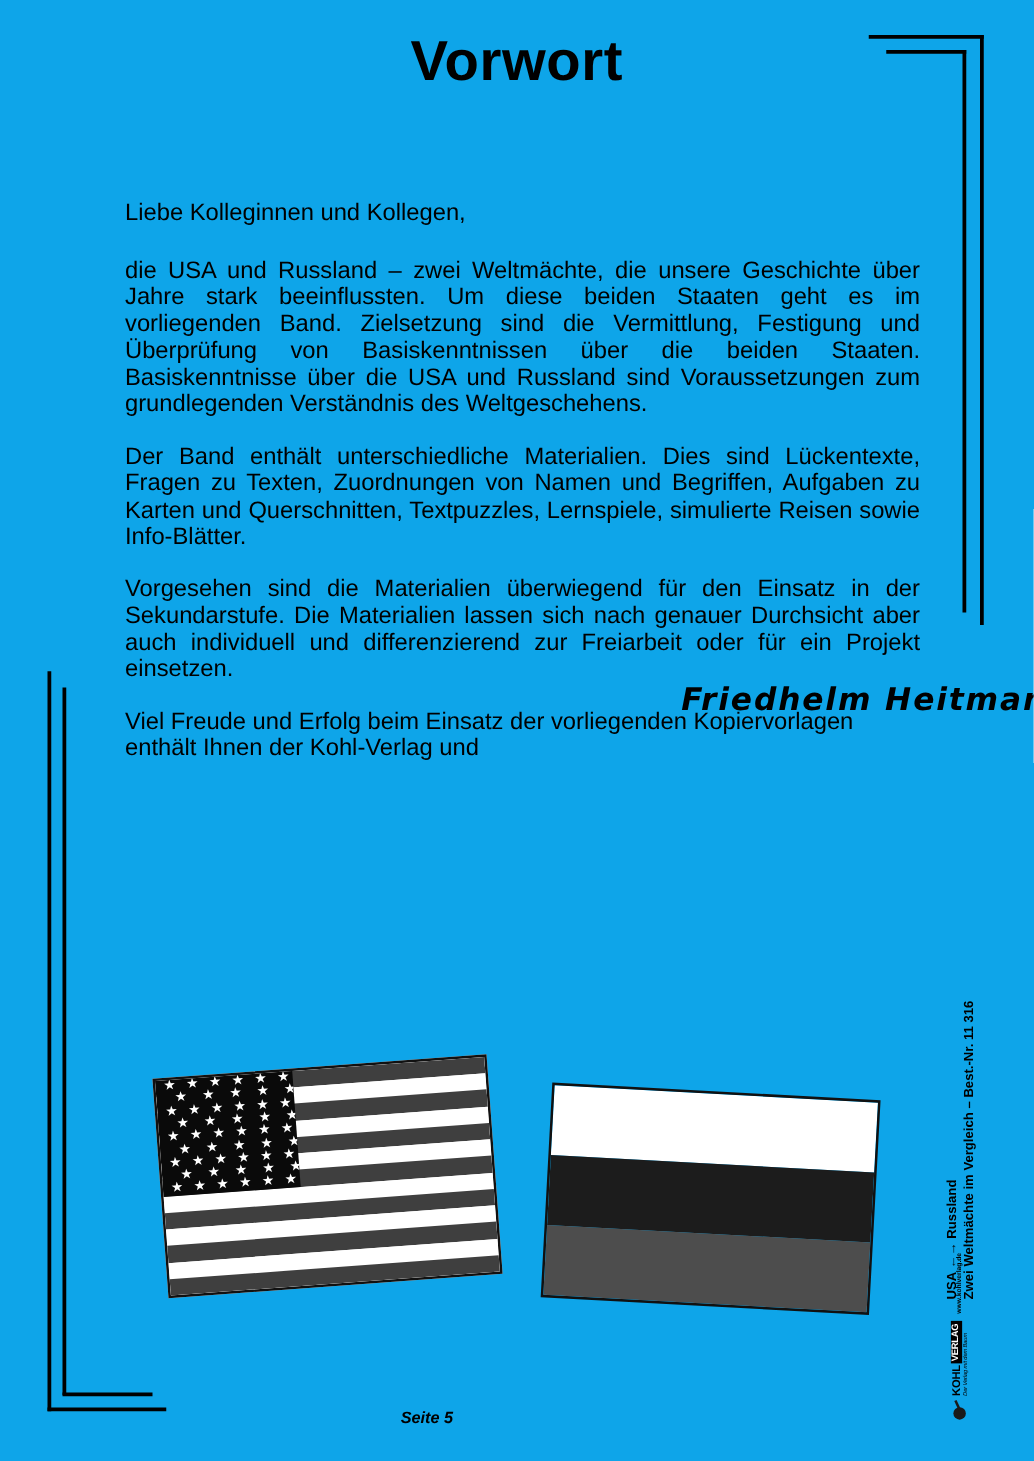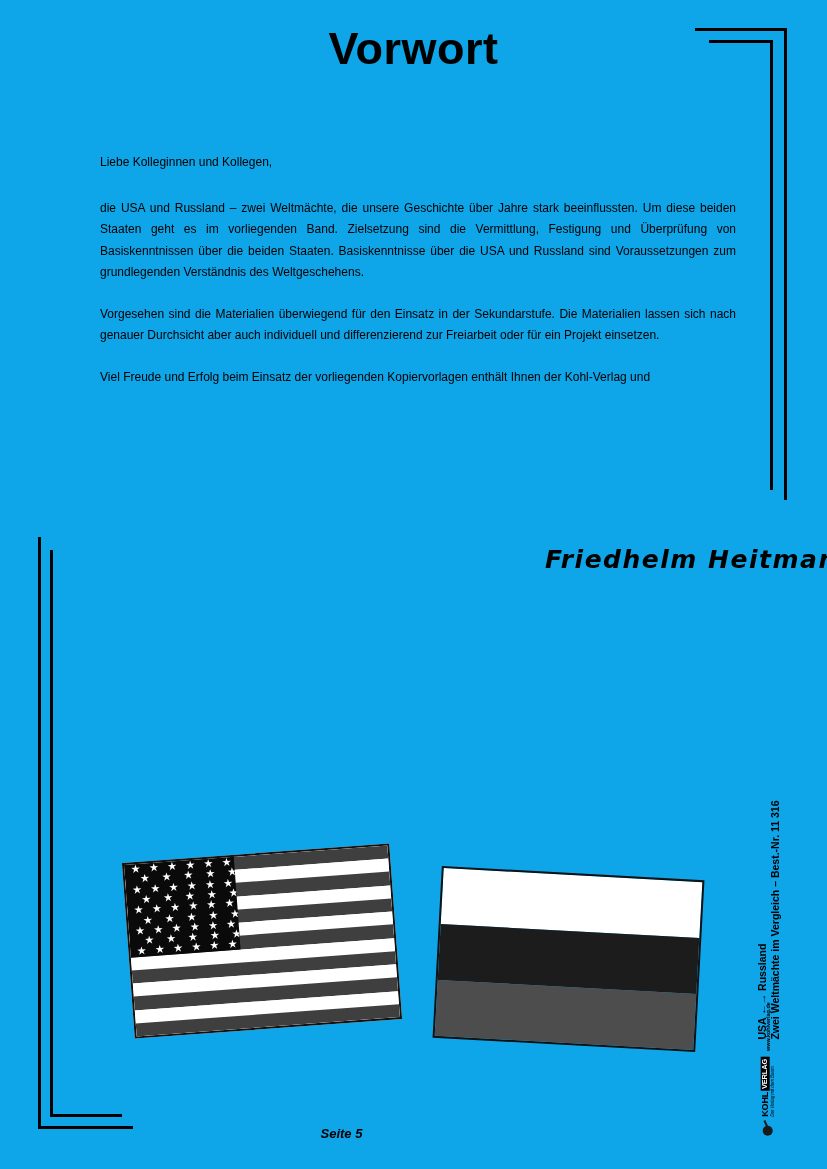--- a/index.html
+++ b/index.html
@@ -100,23 +100,23 @@
   }
 
   
   .body-text {
     position: absolute;
     left: 100px;
     top: 148px;
     width: 636px;
   }
   .para {
-    font-size: 12px;
+    font-size: 19px;
     line-height: 21.5px;
-    margin: 4px 0 20px 0;
+    margin: 12px 0 20px 0;
     text-align: justify;
   }
   .para.no-justify {
     text-align: left;
   }
   .greeting {
     margin-bottom: 24px;
   }
   .closing {
     margin-top: 4px;
@@ -331,20 +331,21 @@
     <div class="outer-h"></div>
     <div class="inner-v"></div>
     <div class="inner-h"></div>
   </div>
 
   <div class="page-title">Vorwort</div>
 
   <div class="body-text">
     <p class="para greeting no-justify">Liebe Kolleginnen und Kollegen,</p>
     <p class="para">die USA und Russland – zwei Weltmächte, die unsere Geschichte über Jahre stark beeinflussten. Um diese beiden Staaten geht es im vorliegenden Band. Zielsetzung sind die Vermittlung, Festigung und Überprüfung von Basiskenntnissen über die beiden Staaten. Basiskenntnisse über die USA und Russland sind Voraussetzungen zum grundlegenden Verständnis des Weltgeschehens.</p>
+    <p class="para">Der Band enthält unterschiedliche Materialien. Dies sind Lückentexte, Fragen zu Texten, Zuordnungen von Namen und Begriffen, Aufgaben zu Karten und Querschnitten, Textpuzzles, Lernspiele, simulierte Reisen sowie Info-Blätter.</p>
     <p class="para">Vorgesehen sind die Materialien überwiegend für den Einsatz in der Sekundarstufe. Die Materialien lassen sich nach genauer Durchsicht aber auch individuell und differenzierend zur Freiarbeit oder für ein Projekt einsetzen.</p>
     <p class="para closing no-justify">Viel Freude und Erfolg beim Einsatz der vorliegenden Kopiervorlagen enthält Ihnen der Kohl-Verlag und</p>
   </div>
 
   <div class="signature">Friedhelm Heitmann</div>
 
   <div class="flag-us">
     <div class="us-stripes">
       <div class="stripe-dark"></div>
       <div class="stripe-light"></div>

